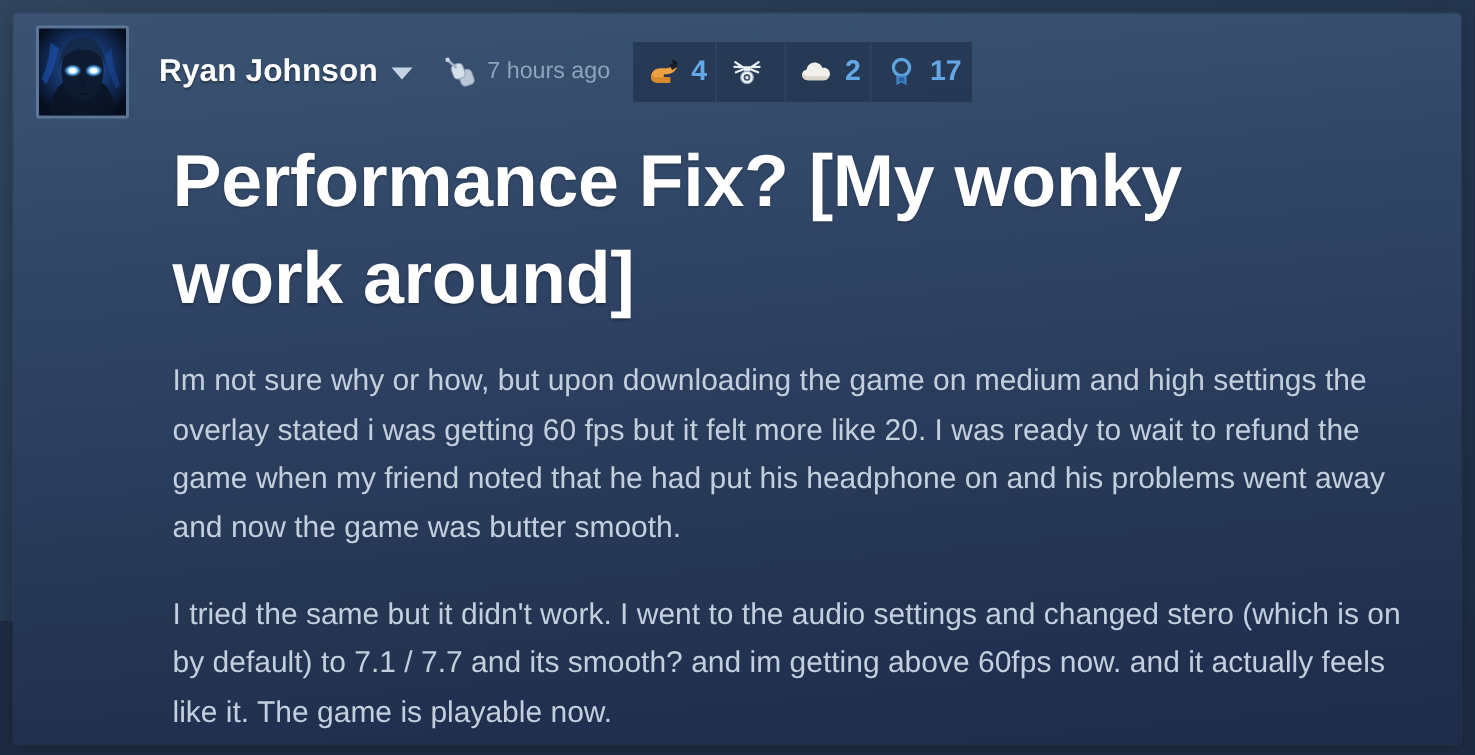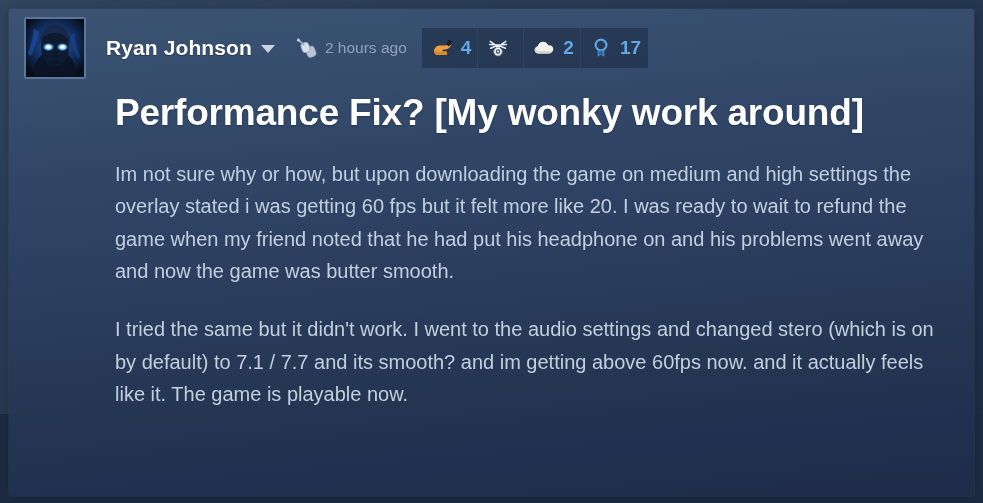--- a/index.html
+++ b/index.html
@@ -146,21 +146,21 @@
     line-height: 1;
   }
 
   
   #post-body {
     padding: 18px 35px 0 106px;
   }
 
   #post-title {
     color: #ffffff;
-    font-size: 37px;
+    font-size: 49px;
     font-weight: bold;
     line-height: 1.32;
     margin: 0;
     letter-spacing: -0.2px;
     text-shadow: 0 1px 2px rgba(0,0,0,0.30);
     max-width: 790px;
   }
 
   .post-paragraph {
     color: #c3cfdd;
@@ -219,21 +219,21 @@
         <svg viewBox="0 0 24 24" xmlns="http://www.w3.org/2000/svg">
           <g fill="#b9c6d6" stroke="#8fa0b6" stroke-width="0.7">
             <rect x="11.5" y="9.5" width="9" height="10.5" rx="3" transform="rotate(-20 16 15)"></rect>
             <rect x="6.5" y="5.5" width="8" height="10" rx="3" transform="rotate(-20 10.5 10.5)" fill="#d7e1ec"></rect>
           </g>
           <path d="M4.2 3.6l4.6 4.2" stroke="#9fb0c4" stroke-width="1.8" stroke-linecap="round" fill="none"></path>
           <circle cx="3.4" cy="2.9" r="1.5" fill="#c8d4e2"></circle>
         </svg>
       </div>
 
-      <div id="timestamp">2 hours ago</div>
+      <div id="timestamp">7 hours ago</div>
 
       <div id="award-list">
 
         <div class="award-pill">
           <span class="award-icon">
             <svg viewBox="0 0 26 26" xmlns="http://www.w3.org/2000/svg">
               <path d="M5 16.5c0-3.4 2.6-6 6-6h4.6c1.3 0 2.4-.6 3-1.6l1-1.7 3.2 1.9-1.1 1.9c-1.2 2.1-3.5 3.5-6 3.5h-1.3c-.6 0-1 .4-1 1s.4 1 1 1h3.4v3.6H9.6C7 20.1 5 18.5 5 16.5z" fill="#eda140"></path>
               <path d="M5.6 18.6c1 1 2.4 1.5 4 1.5h8.2v-3.6h-8.6c-1.8 0-3.1-.8-3.6-1.9-.3.6-.4 1.2-.4 1.9 0 .8.2 1.5.4 2.1z" fill="#d98b29"></path>
               <path d="M17.1 8.3l3.9-2.3 2 3.3-3.9 2.3z" fill="#1a1f2a"></path>
               <path d="M19.6 4.7l3.2 1.9-.8 1.3-3.2-1.9z" fill="#11151d"></path>

